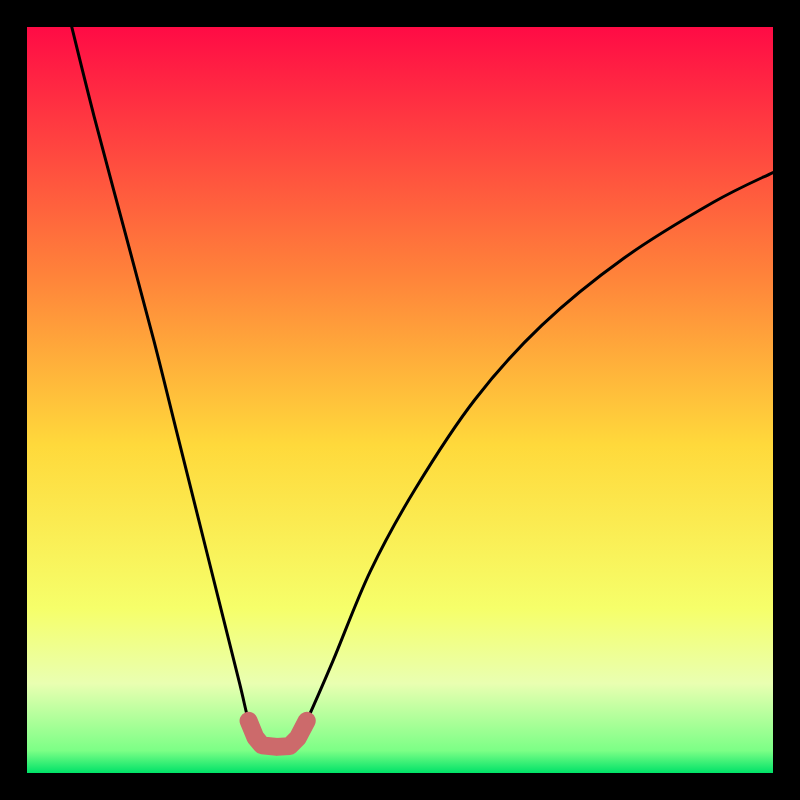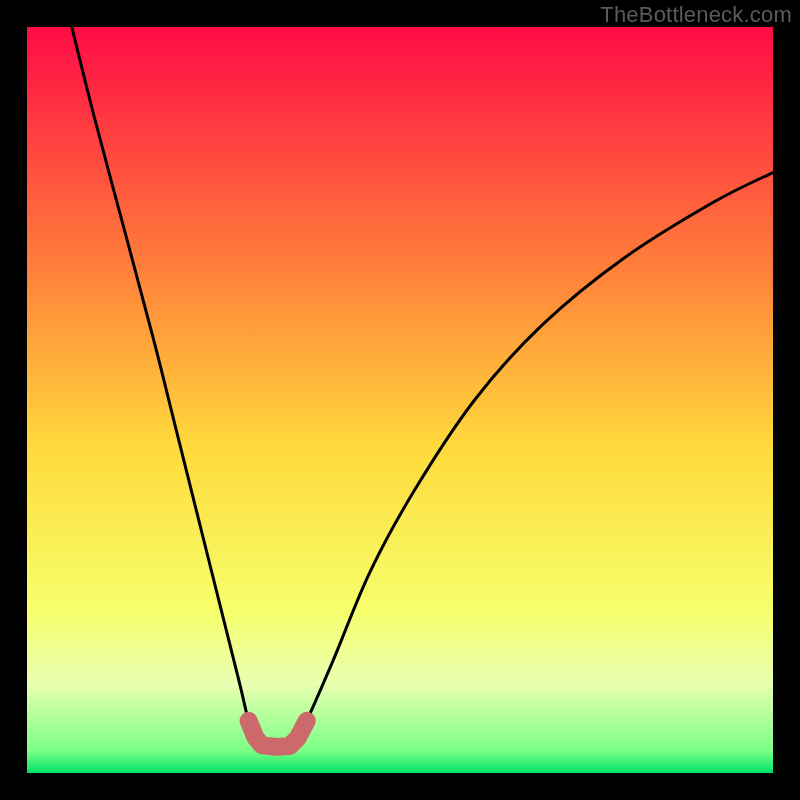--- a/index.html
+++ b/index.html
@@ -39,21 +39,20 @@
   }
   .plot svg {
     display: block;
   }
 </style>
 </head>
 <body>
 
 <div class="frame">
 
-  <div class="watermark">TheBottleneck.com</div>
 
   <div class="plot">
     <svg id="plot-svg" xmlns="http://www.w3.org/2000/svg" width="746" height="746" viewBox="0 0 746 746" preserveAspectRatio="none">
       <defs>
         <linearGradient id="bg-grad" x1="0" y1="0" x2="0" y2="1">
             <stop offset="0.0%" stop-color="#ff0b45"></stop>
             <stop offset="33.0%" stop-color="#ff823a"></stop>
             <stop offset="56.0%" stop-color="#ffd93b"></stop>
             <stop offset="78.0%" stop-color="#f6ff6a"></stop>
             <stop offset="88.0%" stop-color="#e9ffb1"></stop>

